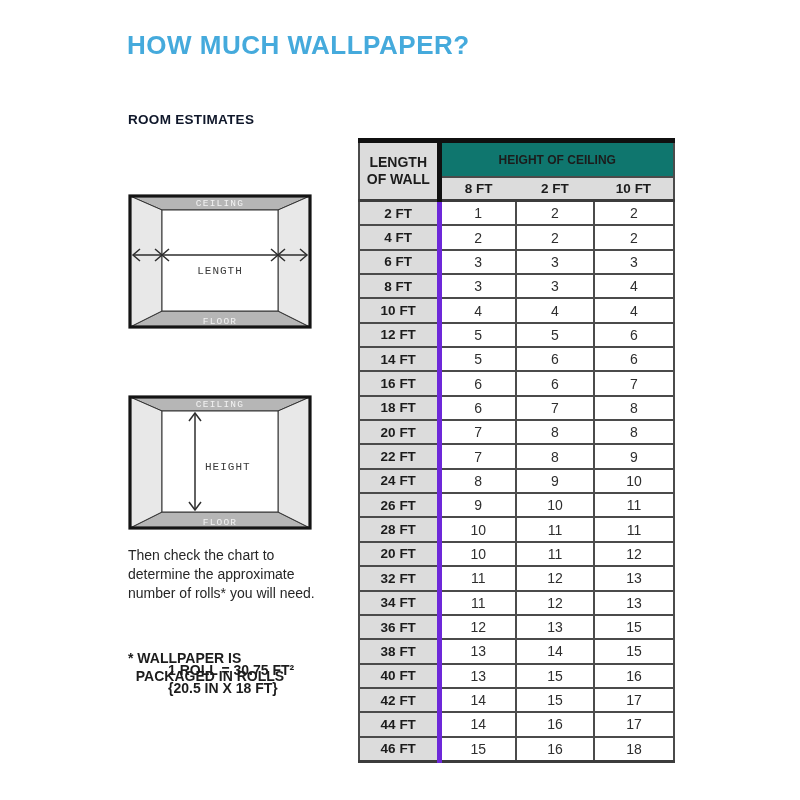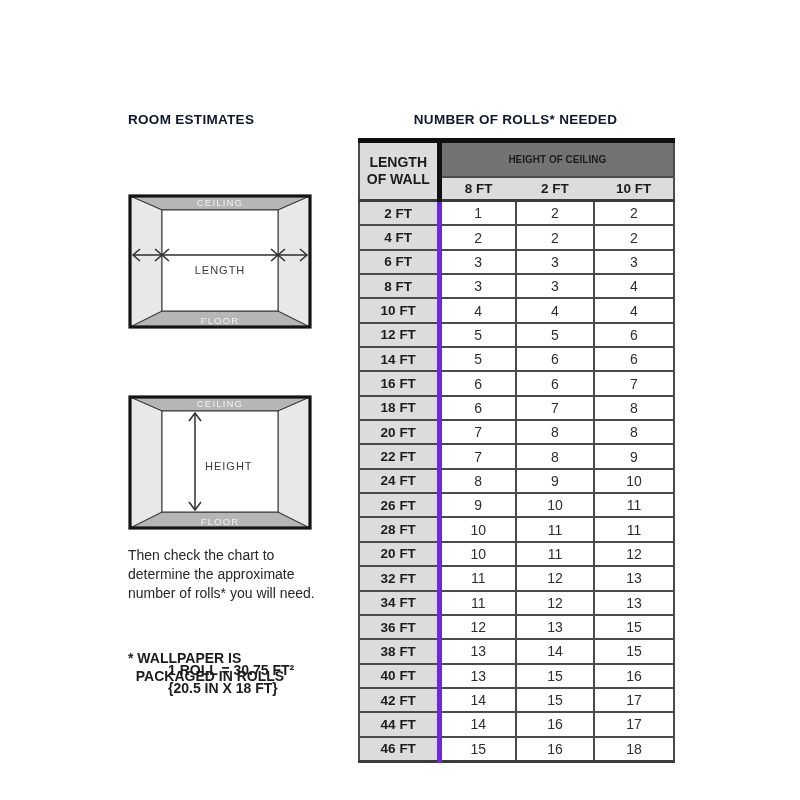--- a/index.html
+++ b/index.html
@@ -19,51 +19,52 @@
              color:#262626;white-space:pre-line;}
   #step-length{top:139px;}
   #step-height{top:345px;}
   #step-chart{top:546px;}
   .foot-bold{position:absolute;left:128px;font-size:14px;font-weight:bold;line-height:1.32;
              color:#1c1c1c;white-space:pre;}
   #footnote-packaged{top:620px;margin-top:29px;}
   #roll-size{top:661px;white-space:pre-line;margin-left:40px;}
 
   
-  .diagram{position:absolute;left:128px;width:184px;height:119px;}
+  .diagram{position:absolute;left:128px;width:184px;height:119px;font-family:Liberation Mono, monospace;}
   #diagram-length{top:194px;}
   #diagram-height{top:395px;}
   .diagram svg{display:block;width:184px;height:135px;}
   .band-label{font-size:9.5px;letter-spacing:1.2px;fill:#f2f2f2;}
   .dim-label{font-size:11px;letter-spacing:1px;fill:#3a3a3a;}
   .arrow{stroke:#2e2e2e;stroke-width:1.5;fill:none;}
 
   
   #rolls-table-wrap{position:absolute;left:358px;top:138px;width:315px;}
   table{border-collapse:collapse;table-layout:fixed;width:315px;
         border-left:2px solid #4b4b4b;border-right:2px solid #4b4b4b;
         border-bottom:3px solid #3c3c3c;border-top:5px solid #101010;}
   th,td{padding:0;text-align:center;vertical-align:middle;}
   .col1-head{background:#dcdcdc;font-size:14px;font-weight:bold;color:#1c1c1c;
              border-right:5px solid #101010;border-bottom:3px solid #3c3c3c;
              white-space:pre-line;line-height:1.25;}
-  .group-head{background:#737373;font-size:10px;font-weight:bold;color:#1c1c1c;
+  .group-head{background:#0f766e;font-size:12px;font-weight:bold;color:#1c1c1c;
               height:33px;border-bottom:2px solid #4b4b4b;}
   .sub-head{background:#dcdcdc;font-size:13.5px;font-weight:bold;color:#1c1c1c;
             height:21px;border-bottom:3px solid #3c3c3c;}
   tbody th{background:#dcdcdc;font-size:13.5px;font-weight:bold;color:#1c1c1c;
            border-right:5px solid #6d28d9;border-bottom:2px solid #4b4b4b;height:22.35px;}
   tbody td{font-size:14px;color:#2e2e2e;border-left:2px solid #4b4b4b;
            border-bottom:2px solid #4b4b4b;height:22.35px;background:#ffffff;}
 </style>
 </head>
 <body>
 
 <div id="page">
 
+  <h1 class="main-title">HOW MUCH WALLPAPER?</h1>
 
   <h2 class="section-head" id="room-estimates-head">ROOM ESTIMATES</h2>
 
 
   <div class="diagram" id="diagram-length">
     <svg viewBox="0 0 184 135">
       <polygon points="2,2 182,2 150,16 34,16" fill="#b6b6b6" stroke="#333" stroke-width="1"></polygon>
       <polygon points="2,133 182,133 150,117 34,117" fill="#b6b6b6" stroke="#333" stroke-width="1"></polygon>
       <polygon points="2,2 34,16 34,117 2,133" fill="#e8e8e8" stroke="#333" stroke-width="1"></polygon>
       <polygon points="182,2 150,16 150,117 182,133" fill="#e8e8e8" stroke="#333" stroke-width="1"></polygon>
@@ -103,21 +104,20 @@
   <div class="body-text" id="step-chart">Then check the chart to
 determine the approximate
 number of rolls* you will need.</div>
 
   <div class="foot-bold" id="footnote-packaged">* WALLPAPER IS
   PACKAGED IN ROLLS</div>
 
   <div class="foot-bold" id="roll-size">1 ROLL = 30.75 FT²
 {20.5 IN X 18 FT}</div>
 
-  <h2 class="section-head" id="table-head">NUMBER OF ROLLS* NEEDED</h2>
 
   <div id="rolls-table-wrap">
     <table>
       <colgroup>
         <col style="width:80px">
           <col style="width:77px">
           <col style="width:78px">
           <col style="width:80px">
       </colgroup>
       <thead>

